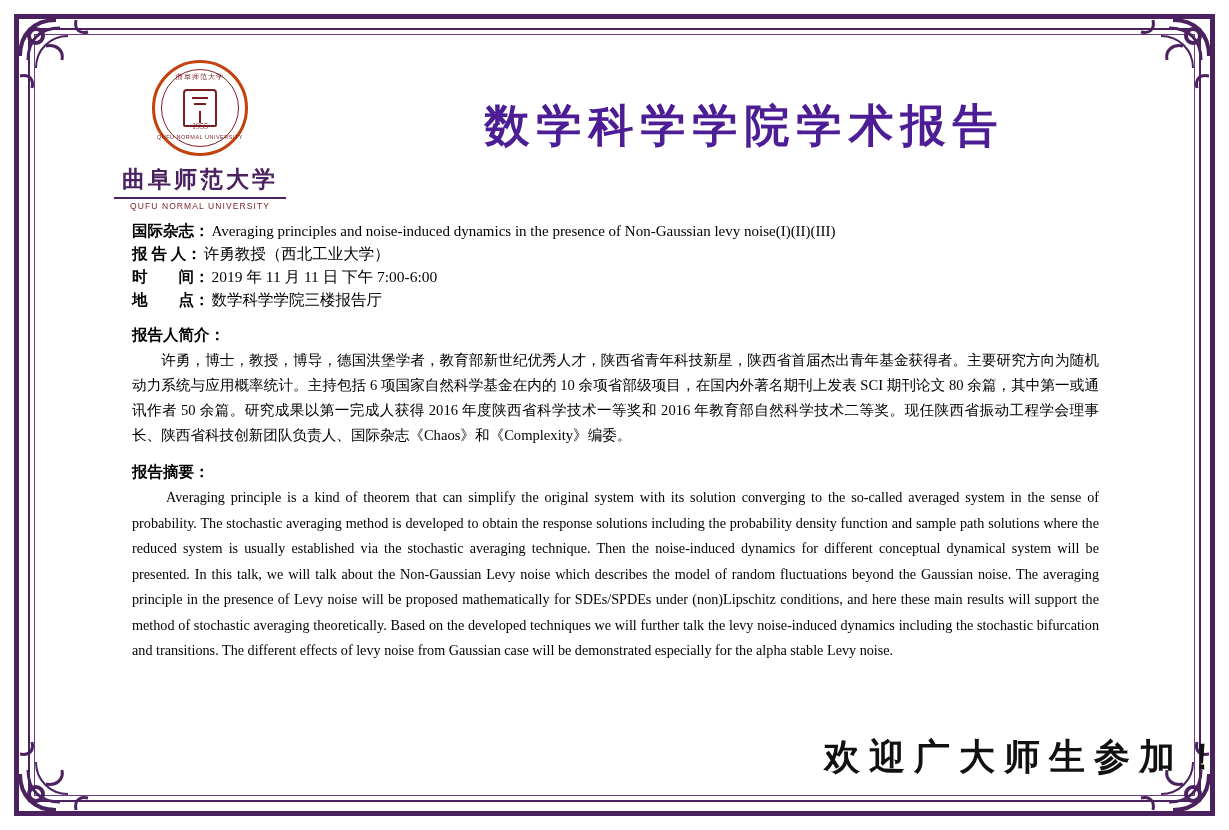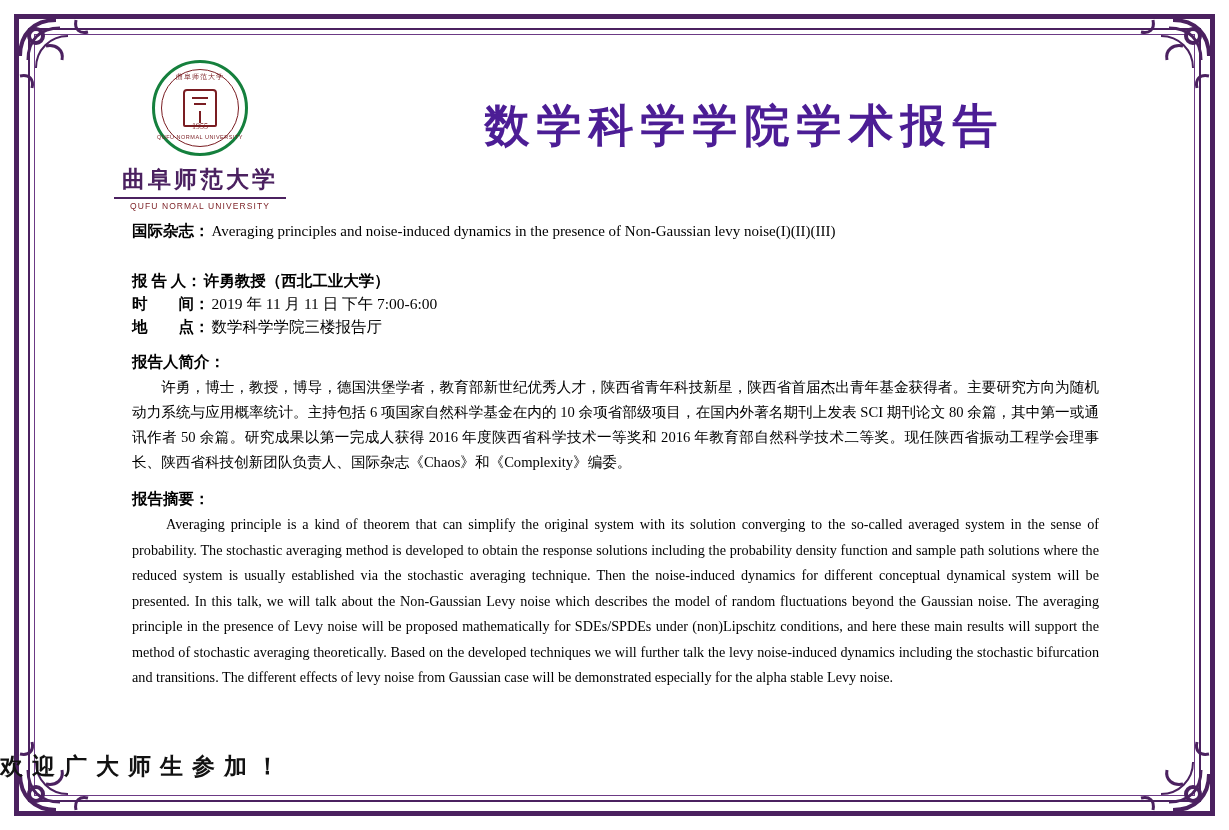--- a/index.html
+++ b/index.html
@@ -65,21 +65,21 @@
   .logo {
     position: absolute;
     left: 56px;
     top: 16px;
     width: 200px;
     text-align: center;
   }
   .seal {
     width: 96px;
     height: 96px;
-    border: 3px solid #15803d;
+    border: 3px solid #c2410c;
     border-radius: 50%;
     margin: 0 auto;
     position: relative;
     box-sizing: border-box;
   }
   .seal .seal-inner {
     position: absolute;
     left: 6px; top: 6px; right: 6px; bottom: 6px;
     border: 1px solid #7a1d22;
     border-radius: 50%;
@@ -182,22 +182,21 @@
     margin-right: 2px;
   }
   .meta-value {
     font-family: "Liberation Serif", serif;
     font-size: 15.5px;
   }
   .meta-value.en {
     font-size: 15px;
   }
   .meta-value.bold {
-    font-weight: bold;
-    margin-top: 27px;
+    font-weight: normal;
   }
   .section-head {
     font-weight: bold;
     font-size: 15.5px;
     margin-top: 14px;
     margin-bottom: 2px;
   }
   .bio {
     font-size: 14.6px;
     line-height: 25px;
@@ -208,26 +207,27 @@
     font-size: 14.2px;
     line-height: 25.5px;
     text-align: justify;
     text-indent: 2.4em;
     font-family: "Liberation Serif", serif;
   }
   .welcome {
     position: absolute;
     left: 0; right: 0;
     bottom: 48px;
-    text-align: left;
-    font-size: 23px;
+    text-align: right;
+    font-size: 36px;
     font-weight: bold;
     letter-spacing: 9px;
     color: #111;
     font-family: "Liberation Serif", serif;
+    padding-left: 48px;
   }
 </style>
 </head>
 <body>
 
 <div class="poster">
 
   <div class="frame-outer"></div>
   <div class="frame-inner"></div>
   <div class="frame-inner2"></div>

